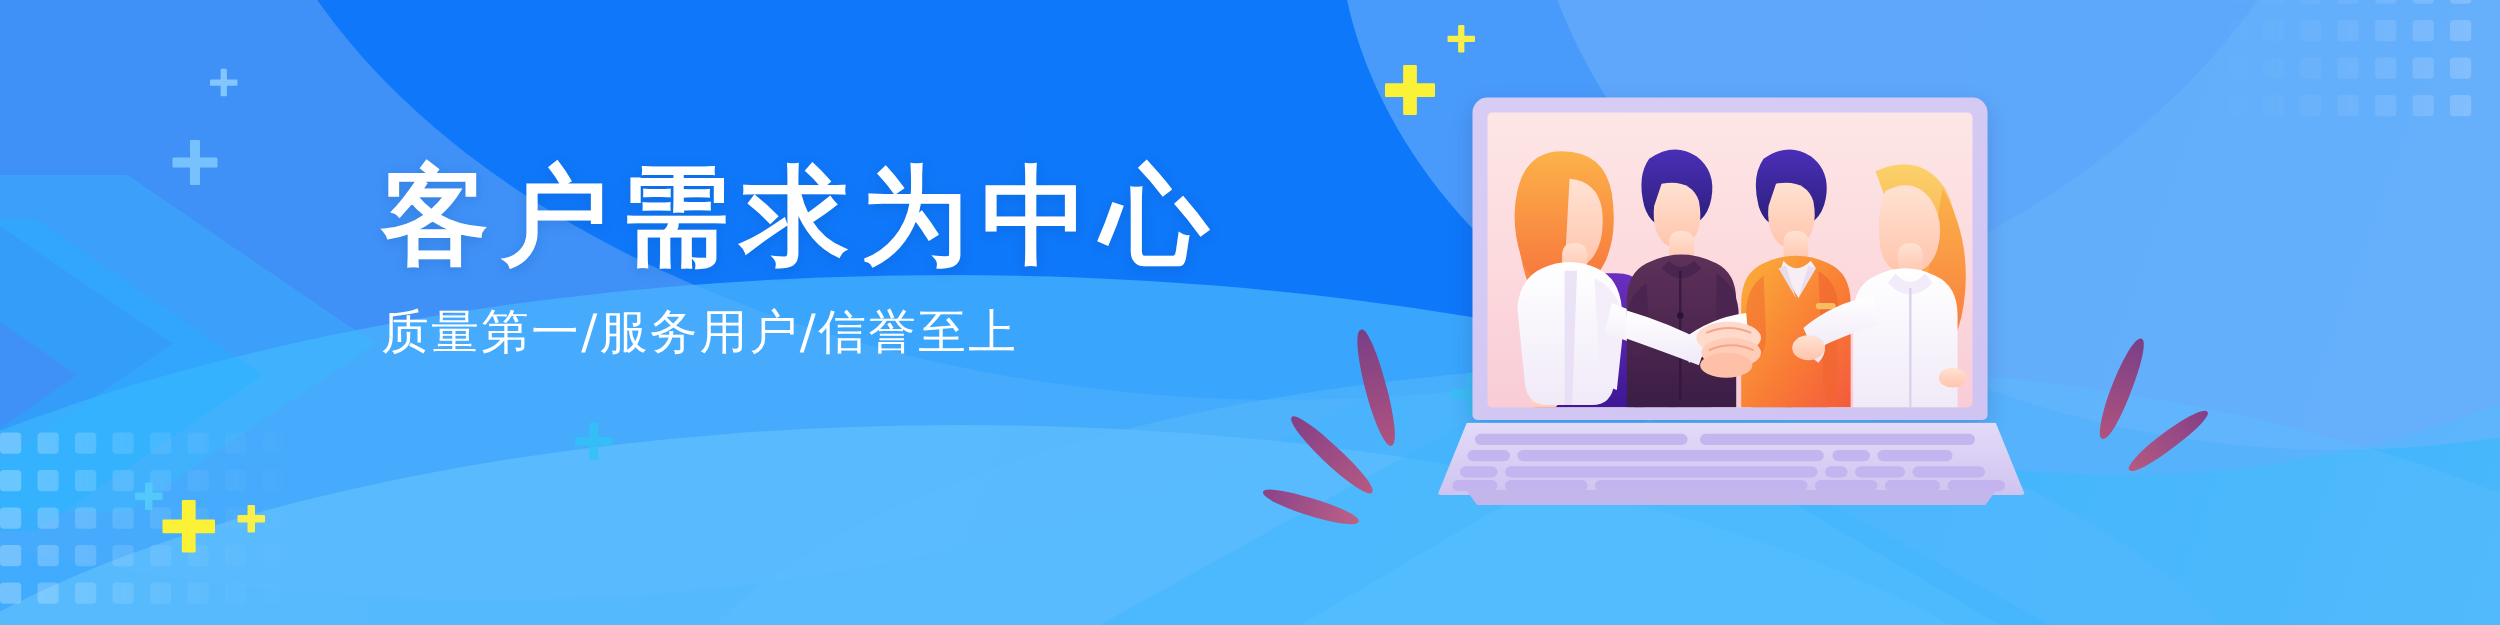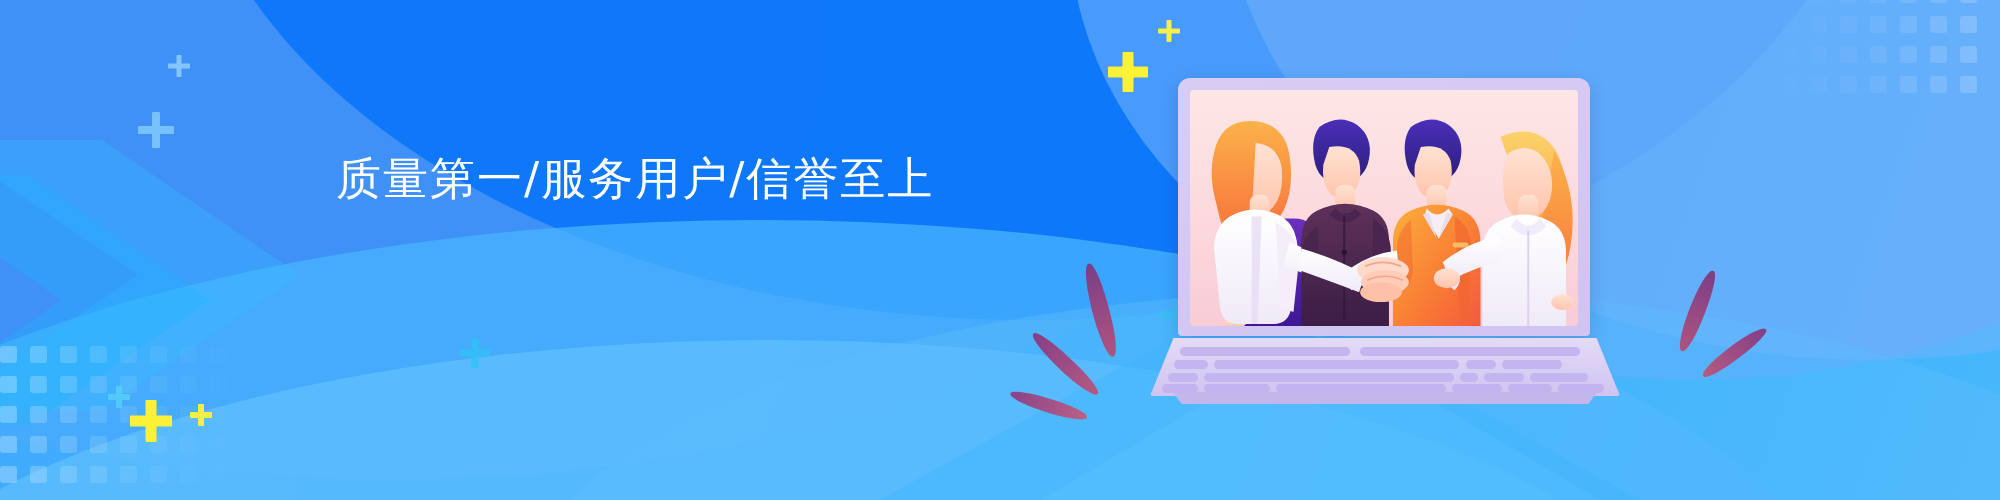--- a/index.html
+++ b/index.html
@@ -114,24 +114,23 @@
   
   .copy{position:absolute;left:305px;top:128px;width:760px;color:#fff;z-index:20;}
   .headline{
     font-size:86px; line-height:1.06; font-weight:700;
     letter-spacing:10px; white-space:nowrap;
     text-shadow:0 3px 10px rgba(8,60,130,.18);
     font-family:"DejaVu Sans","Liberation Sans",sans-serif;
   }
   .subline{
     margin-top:26px;
-    font-size:45px; line-height:1.1; font-weight:400;
+    font-size:38px; line-height:1.1; font-weight:400;
     letter-spacing:2px; white-space:nowrap;
     font-family:"DejaVu Sans","Liberation Sans",sans-serif;
-    margin-left:31px;
   }
 
   
   .laptop{position:absolute;left:1150px;top:78px;width:470px;height:340px;z-index:15;}
   .lid{
     position:absolute;left:28px;top:0;width:412px;height:258px;
     background:linear-gradient(160deg,#d7cdf4 0%,#cfc4f2 100%);
     border-radius:12px 12px 4px 4px;
     padding:12px 12px 10px 12px;
     box-shadow:0 6px 18px rgba(40,20,90,.18);
@@ -280,20 +279,21 @@
   <div class="plus p-white-2"></div>
   <div class="plus p-cyan-1"></div>
   <div class="plus p-cyan-2"></div>
   <div class="plus p-cyan-3"></div>
   <div class="plus p-yellow-1"></div>
   <div class="plus p-yellow-2"></div>
   <div class="plus p-yellow-3"></div>
   <div class="plus p-yellow-4"></div>
 
   <div class="copy">
+    <div class="headline">客户需求为中心</div>
     <div class="subline">质量第一/服务用户/信誉至上</div>
   </div>
 
   <div class="leaf leaf-l1"></div>
   <div class="leaf leaf-l2"></div>
   <div class="leaf leaf-l3"></div>
   <div class="leaf leaf-r1"></div>
   <div class="leaf leaf-r2"></div>
 
   <div class="laptop">

